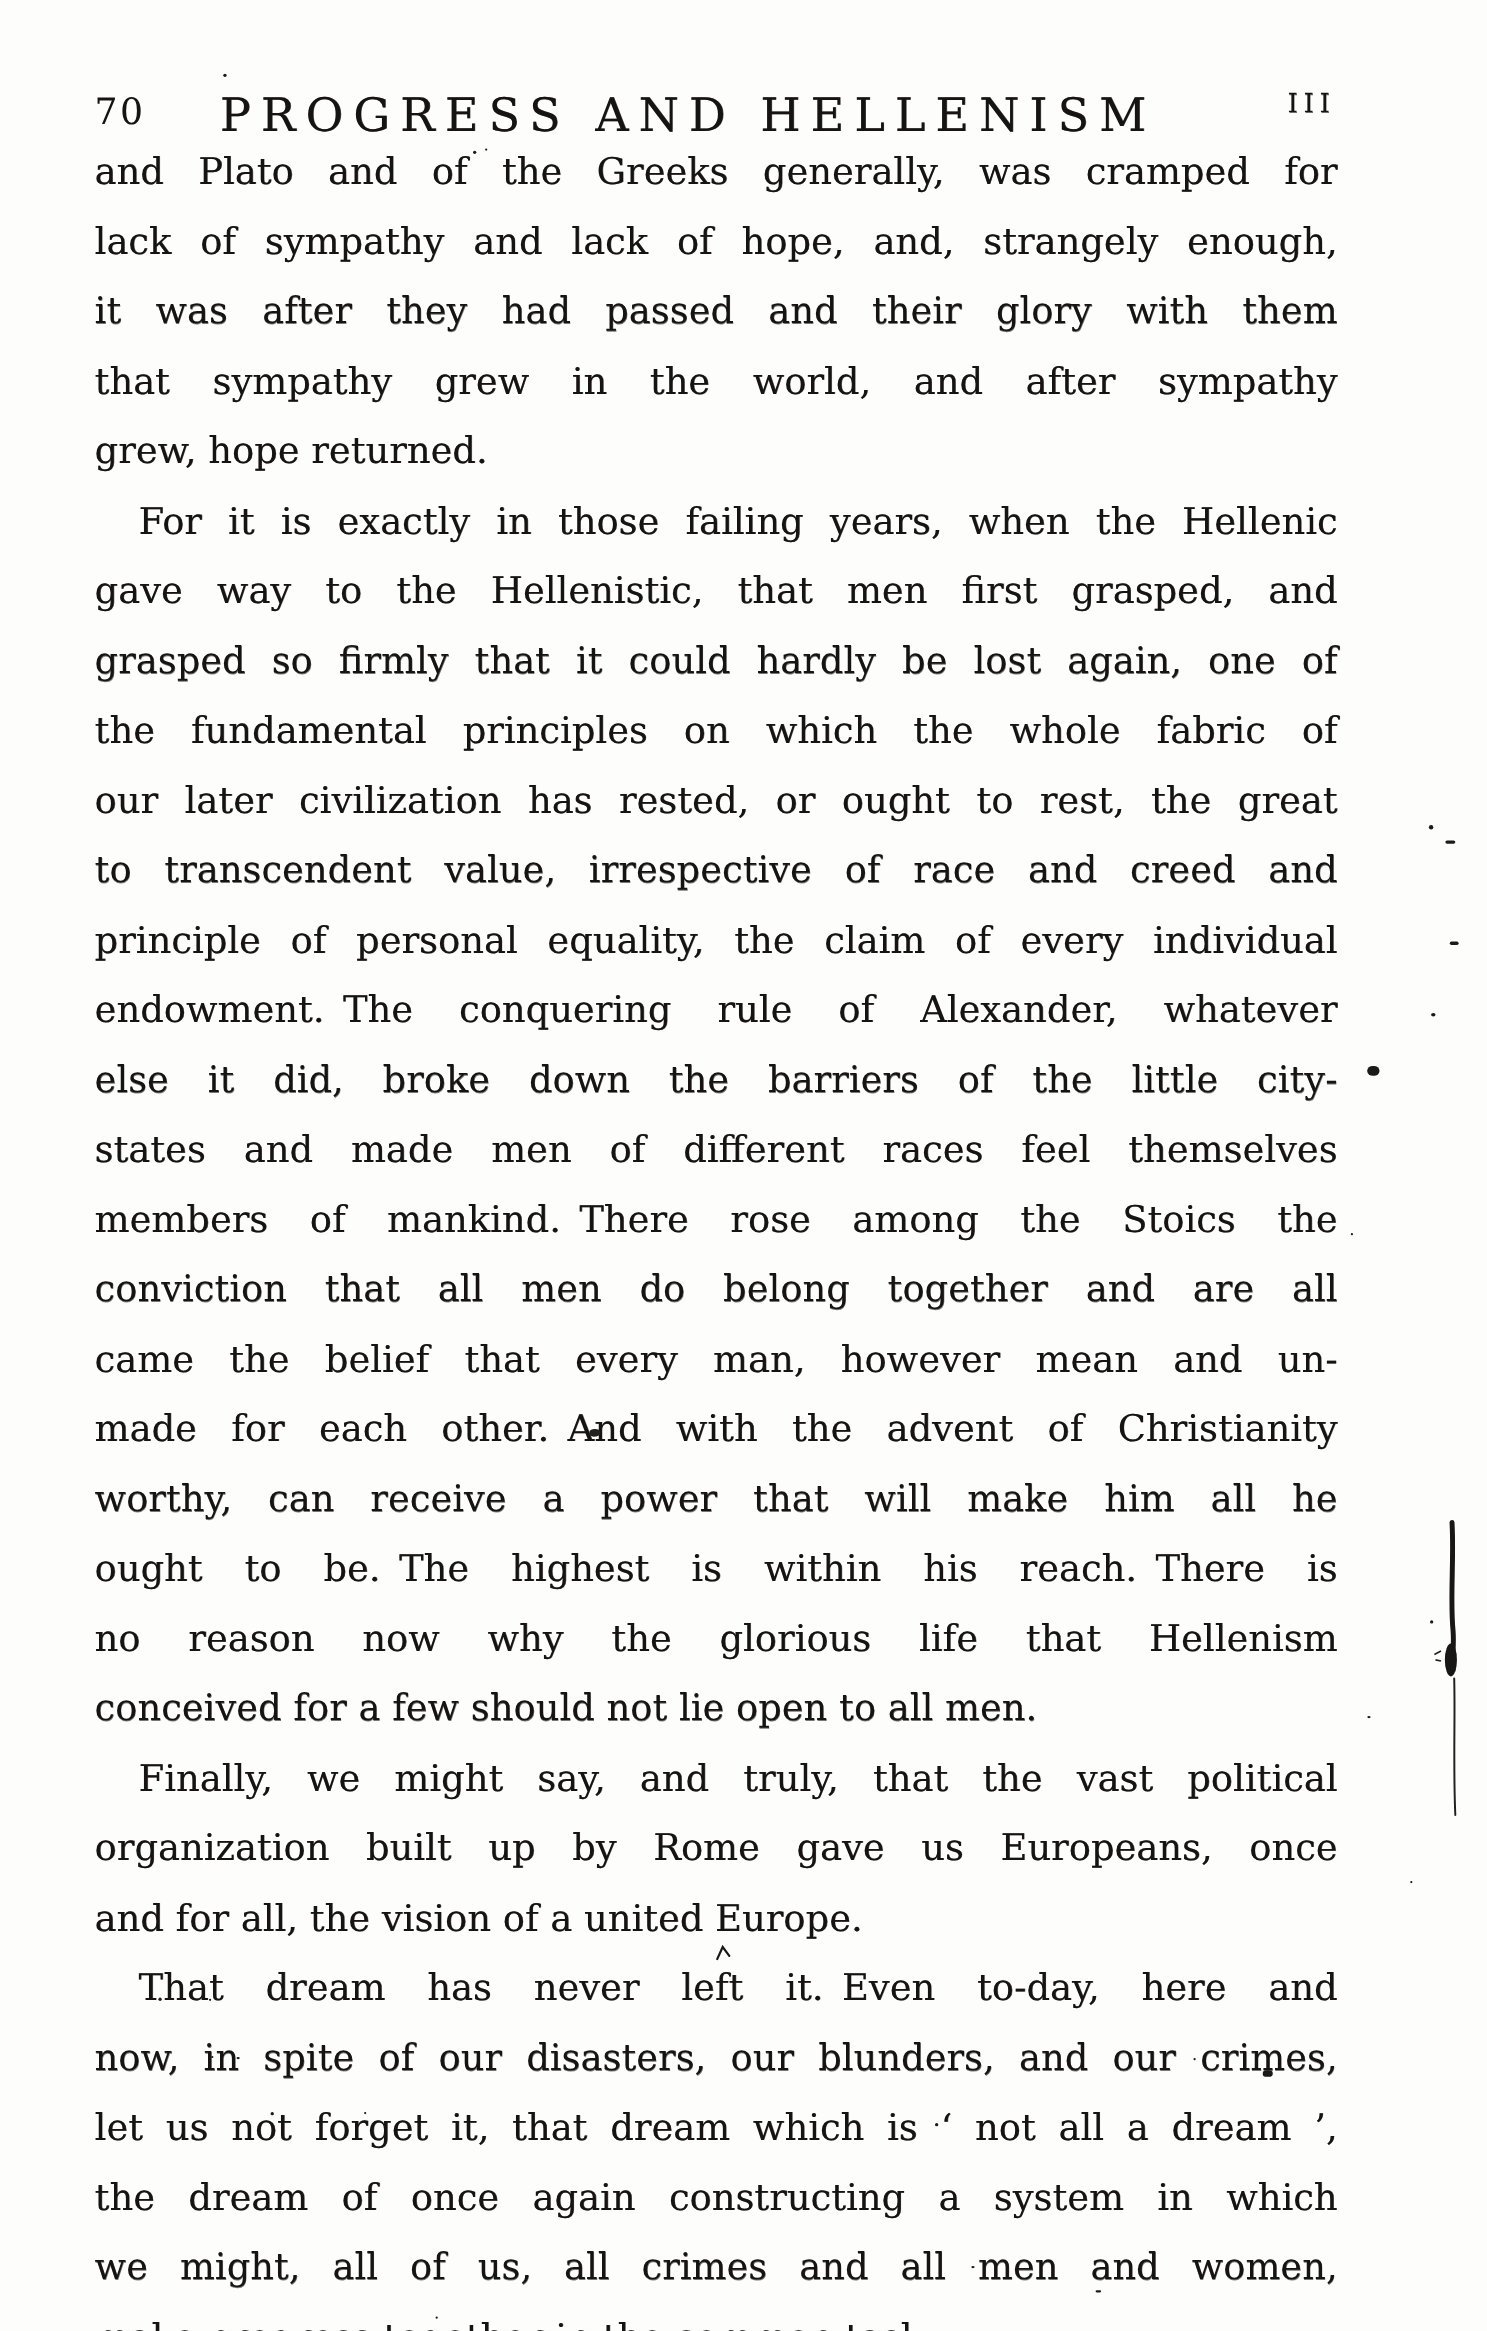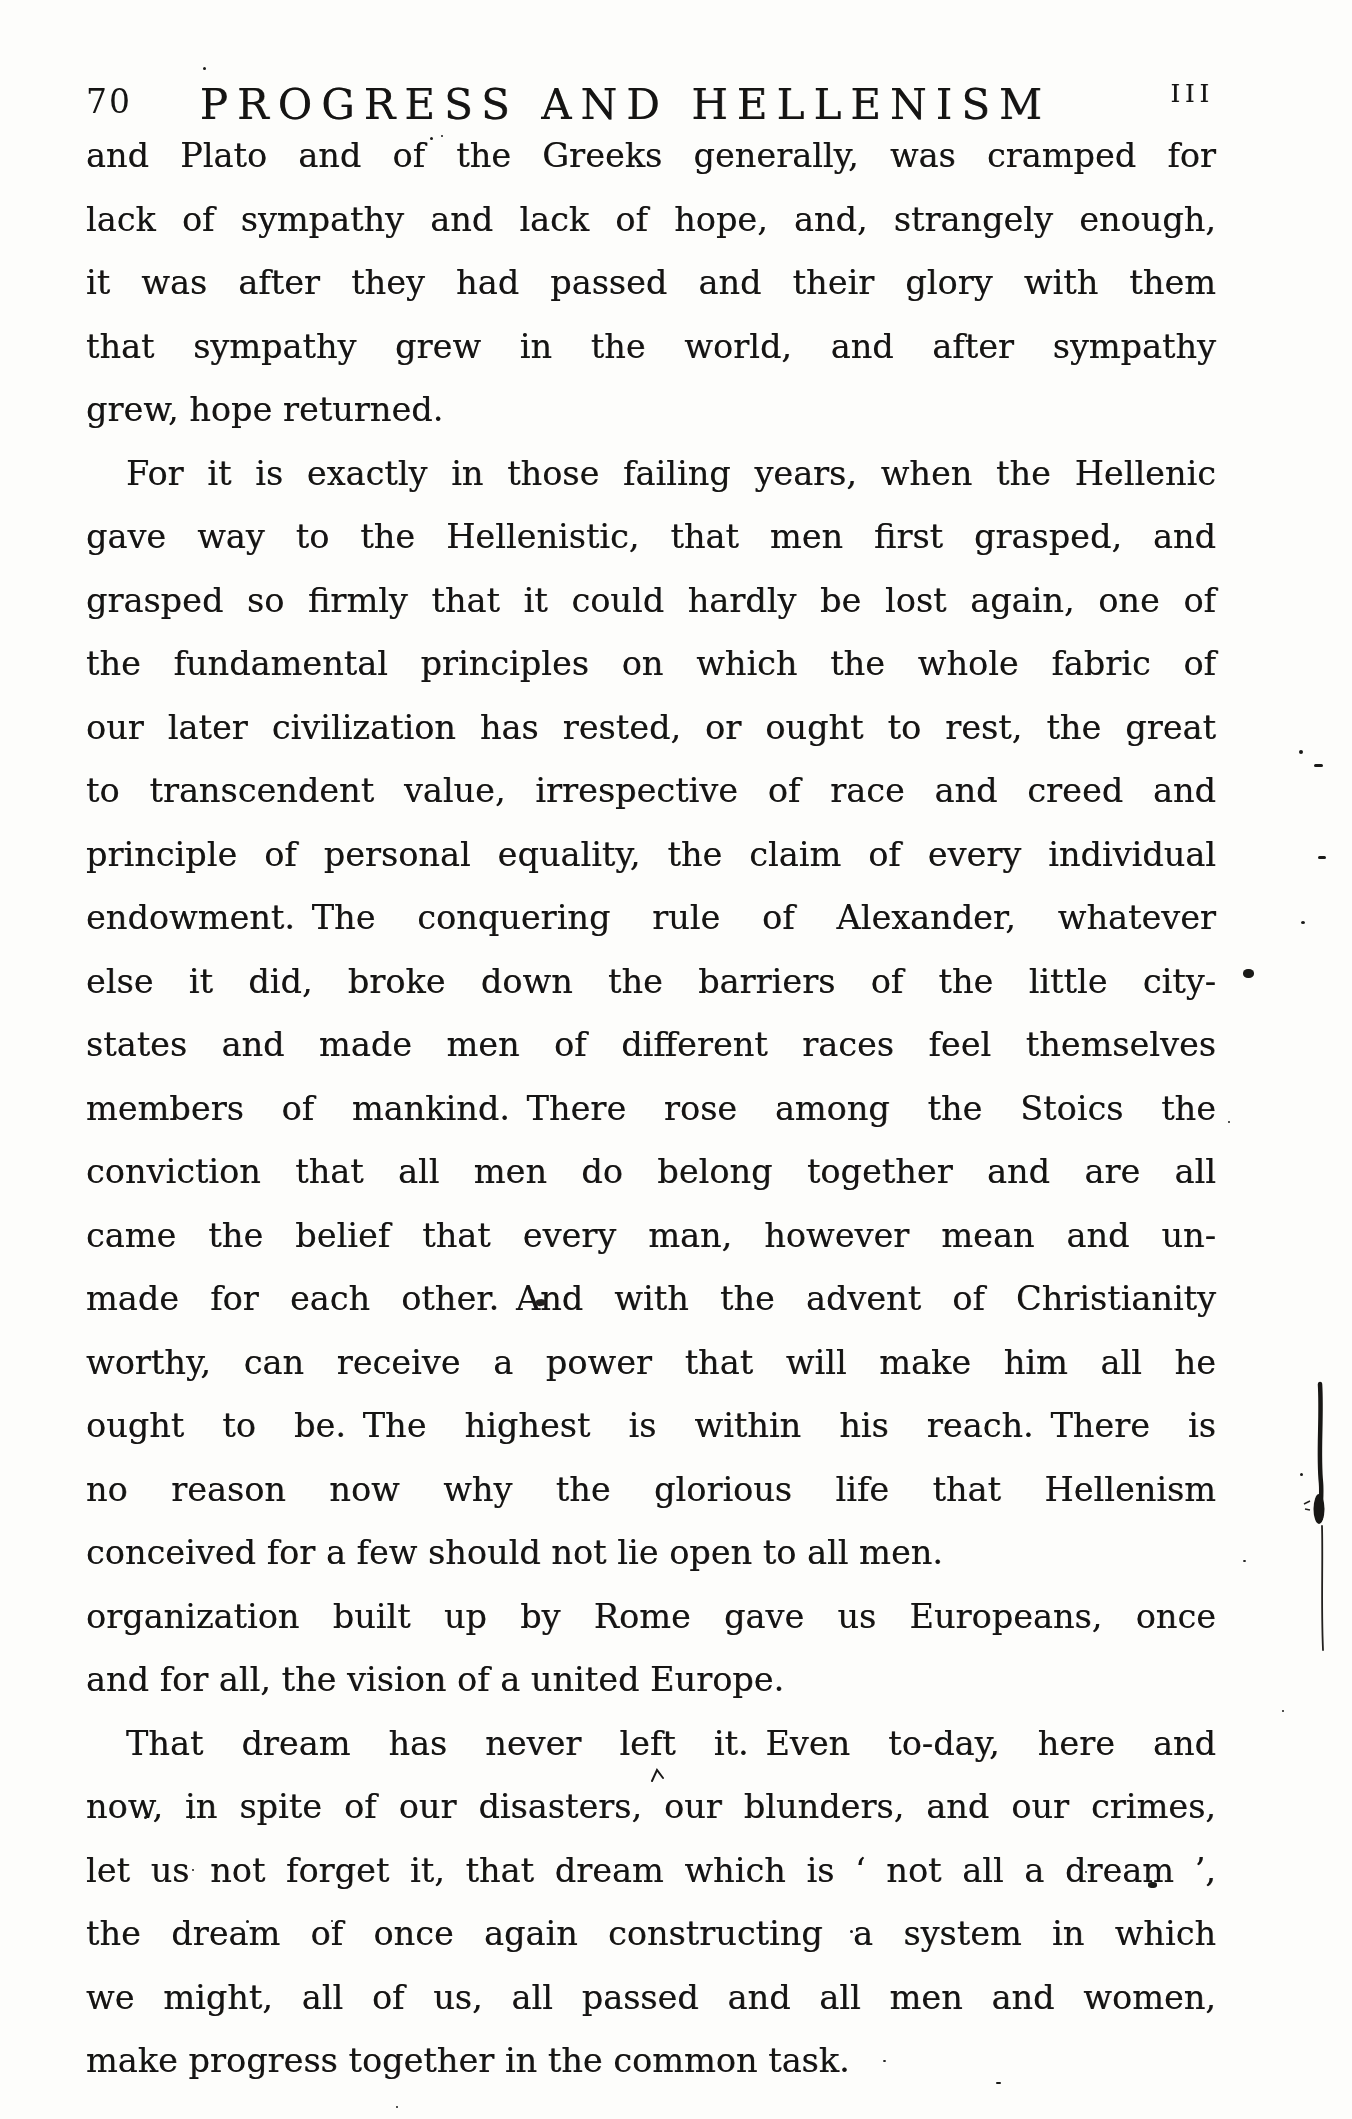--- a/index.html
+++ b/index.html
@@ -84,30 +84,31 @@
       <div class="line">conviction that all men do belong together and are all</div>
       <div class="line">came the belief that every man, however mean and un-</div>
       <div class="line">made for each other. And with the advent of Christianity</div>
       <div class="line">worthy, can receive a power that will make him all he</div>
       <div class="line">ought to be. The highest is within his reach. There is</div>
       <div class="line">no reason now why the glorious life that Hellenism</div>
       <div class="line para-end">conceived for a few should not lie open to all men.</div>
     </div>
 
     <div>
+      <div class="line indent">Finally, we might say, and truly, that the vast political</div>
       <div class="line">organization built up by Rome gave us Europeans, once</div>
       <div class="line para-end">and for all, the vision of a united Europe.</div>
     </div>
 
     <div>
       <div class="line indent">That dream has never left it. Even to-day, here and</div>
       <div class="line">now, in spite of our disasters, our blunders, and our crimes,</div>
       <div class="line">let us not forget it, that dream which is ‘ not all a dream ’,</div>
       <div class="line">the dream of once again constructing a system in which</div>
-      <div class="line">we might, all of us, all passed and all men and women,</div>
+      <div class="line">we might, all of us, all crimes and all men and women,</div>
       <div class="line para-end">make progress together in the common task.</div>
     </div>
   </main>
 
   <svg class="markline" width="40" height="290" viewBox="0 0 40 290">
     <path d="M24 6 C 26 40, 22 75, 25 105 C 26 118, 24 128, 25 140" stroke="#181715" stroke-width="4.5" fill="none" stroke-linecap="round"></path>
     <ellipse cx="23" cy="131" rx="5.5" ry="15" fill="#181715"></ellipse>
     <path d="M26 148 C 27 185, 25 225, 27 272" stroke="#23211f" stroke-width="1.8" fill="none" stroke-linecap="round"></path>
     <path d="M8 126 l6 -3 M9 131 l5 1" stroke="#23211f" stroke-width="1.5" fill="none"></path>
   </svg>

